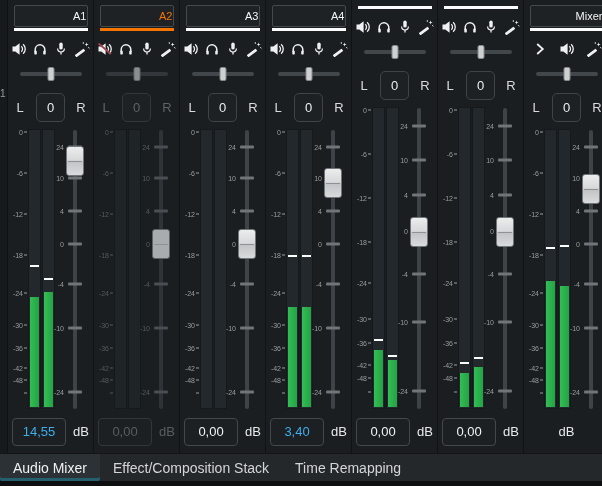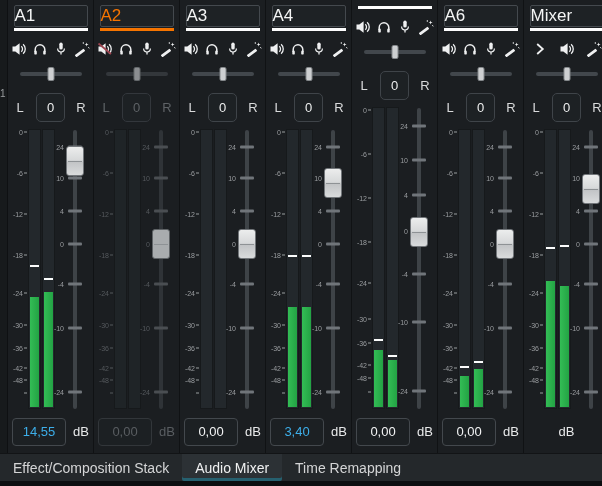--- a/index.html
+++ b/index.html
@@ -6,21 +6,21 @@
     font-family:"Liberation Sans","DejaVu Sans",sans-serif;-webkit-font-smoothing:antialiased;}
   .mixer{display:flex;height:453px;background:#141618;}
   .edge{width:7px;flex:0 0 auto;background:#171a1c;border-right:1px solid #0e1012;position:relative;overflow:hidden;}
   .edge .frag{position:absolute;top:88px;left:0px;font-size:10px;color:#9a9da0;}
   .strip{width:85px;flex:0 0 auto;background:#1b1e21;border-right:1px solid #101214;display:flex;
     flex-direction:column;align-items:center;position:relative;}
   .strip.master{flex:1 1 auto;border-right:none;}
   
   .header{margin-top:5px;width:74px;flex:0 0 auto;}
   .hbox{height:20px;border:1px solid #44494e;border-radius:2px;background:#1e2225;display:flex;
-    align-items:center;justify-content:flex-start;font-size:17px;color:#f4f5f5;}
+    align-items:center;justify-content:flex-end;font-size:11px;color:#f4f5f5;}
   .underline{height:3px;background:#fcfcfc;margin-top:1px;}
   .strip.active .hbox{color:#f67400;}
   .strip.active .underline{background:#f67400;}
   
   .icons{height:20px;margin-top:8px;display:flex;align-items:center;justify-content:center;gap:5px;flex:0 0 auto;}
   .strip.master .icons{gap:11px;}
   .icon{width:16px;height:16px;color:#eff0f1;display:flex;align-items:center;justify-content:center;}
   .icon svg{display:block;}
   
   .panrow{width:62px;height:14px;margin-top:8px;position:relative;flex:0 0 auto;}
@@ -587,23 +587,20 @@
     <div class="valuerow">
       <div class="vbox normal">
         <span>0,00</span>
       </div>
       <span class="unit">dB</span>
     </div>
   </div>
 
   <div class="strip">
     <div class="header">
-      <div class="hbox">
-        <span>A6</span>
-      </div>
       <div class="underline"></div>
     </div>
     <div class="icons">
           <span class="icon">
             <svg width="16" height="16" viewBox="0 0 16 16">
               <path d="M1.5 5.6h2.8L8.6 2.2v11.6L4.3 10.4H1.5z" fill="currentColor"></path>
               <path d="M10.3 5.3a3.6 3.6 0 0 1 0 5.4" stroke="currentColor" stroke-width="1.3" fill="none"></path>
               <path d="M12.1 3.3a6.2 6.2 0 0 1 0 9.4" stroke="currentColor" stroke-width="1.3" fill="none"></path>
             </svg>
           </span>
@@ -781,17 +778,17 @@
         <div class="handle" style="top: 21.3%;"></div>
       </div>
     </div>
     <div class="valuerow">
       <span class="unit">dB</span>
     </div>
   </div>
 </div>
 </div>
 <div class="tabbar" id="tabbar">
+    <div class="tab active">Audio Mixer</div>
     <div class="tab">Effect/Composition Stack</div>
-    <div class="tab active">Audio Mixer</div>
     <div class="tab">Time Remapping</div>
   </div>
 <div class="bottombar"></div>
 
 </body></html>

